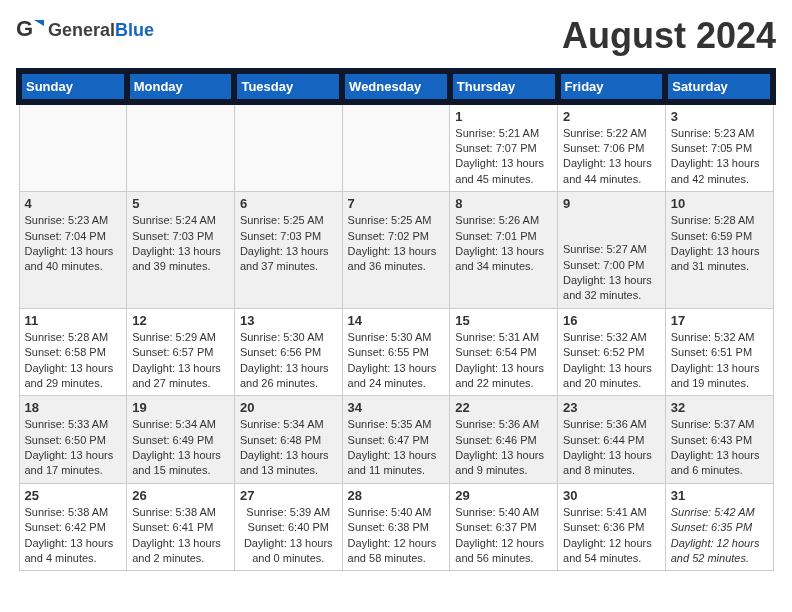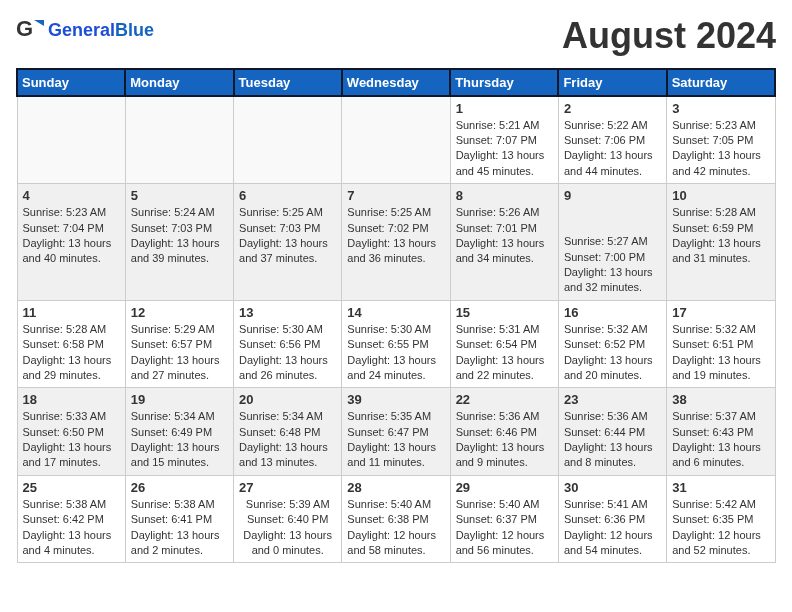--- a/index.html
+++ b/index.html
@@ -41,21 +41,21 @@
     .calendar {
       width: 100%;
       border-collapse: collapse;
     }
     .calendar th {
       background-color: #1565c0;
       color: #fff;
       font-size: 13px;
       padding: 5px 4px;
       text-align: left;
-      border: 2px solid #0f172a;
+      border: 6px solid #0f172a;
     }
     .calendar td {
       border: 1px solid #ccc;
       vertical-align: top;
       padding: 4px 5px;
       width: calc(100% / 7);
       min-height: 80px;
       font-size: 11px;
       color: #333;
       background: #fff;
@@ -81,21 +81,21 @@
 </head>
 <body>
 
 <div class="header-area">
   <div class="logo">
     <svg class="logo-icon" viewBox="0 0 28 28">
       <text x="0" y="20" font-size="22" font-weight="bold" fill="#333">G</text>
       <polygon points="18,4 28,10 28,4" fill="#1565c0"></polygon>
     </svg>
     <div>
-      <span style="font-size:18px;font-weight:bold;color:#1d4ed8;">General</span><span style="font-size:18px;font-weight:bold;color:#1565c0;margin-top:18px;">Blue</span>
+      <span style="font-size:18px;font-weight:bold;color:#404040;">General</span><span style="font-size:18px;font-weight:bold;color:#1565c0;margin-top:18px;">Blue</span>
     </div>
   </div>
   <div class="title-area">
     <div class="month-year">August 2024</div>
   </div>
 </div>
 
 <table class="calendar">
   <thead>
     <tr>
@@ -254,42 +254,42 @@
 and 15 minutes.</div>
         </td>
         <td>
           <span class="day-number">20</span>
           <div class="day-info" style="white-space: pre-line;">Sunrise: 5:34 AM
 Sunset: 6:48 PM
 Daylight: 13 hours
 and 13 minutes.</div>
         </td>
         <td>
-          <span class="day-number">39</span>
+          <span class="day-number">34</span>
           <div class="day-info" style="white-space: pre-line;">Sunrise: 5:35 AM
 Sunset: 6:47 PM
 Daylight: 13 hours
 and 11 minutes.</div>
         </td>
         <td>
           <span class="day-number">22</span>
           <div class="day-info" style="white-space: pre-line;">Sunrise: 5:36 AM
 Sunset: 6:46 PM
 Daylight: 13 hours
 and 9 minutes.</div>
         </td>
         <td>
           <span class="day-number">23</span>
           <div class="day-info" style="white-space: pre-line;">Sunrise: 5:36 AM
 Sunset: 6:44 PM
 Daylight: 13 hours
 and 8 minutes.</div>
         </td>
         <td>
-          <span class="day-number">38</span>
+          <span class="day-number">32</span>
           <div class="day-info" style="white-space: pre-line;">Sunrise: 5:37 AM
 Sunset: 6:43 PM
 Daylight: 13 hours
 and 6 minutes.</div>
         </td>
       </tr>
       <tr>
         <td>
           <span class="day-number">25</span>
           <div class="day-info" style="white-space: pre-line;">Sunrise: 5:38 AM
@@ -327,20 +327,20 @@
         </td>
         <td>
           <span class="day-number">30</span>
           <div class="day-info" style="white-space: pre-line;">Sunrise: 5:41 AM
 Sunset: 6:36 PM
 Daylight: 12 hours
 and 54 minutes.</div>
         </td>
         <td>
           <span class="day-number">31</span>
-          <div class="day-info" style="white-space: pre-line;">Sunrise: 5:42 AM
+          <div class="day-info" style="white-space: pre-line; font-style: italic;">Sunrise: 5:42 AM
 Sunset: 6:35 PM
 Daylight: 12 hours
 and 52 minutes.</div>
         </td>
       </tr>
     </tbody>
 </table>
 
 </body></html>

